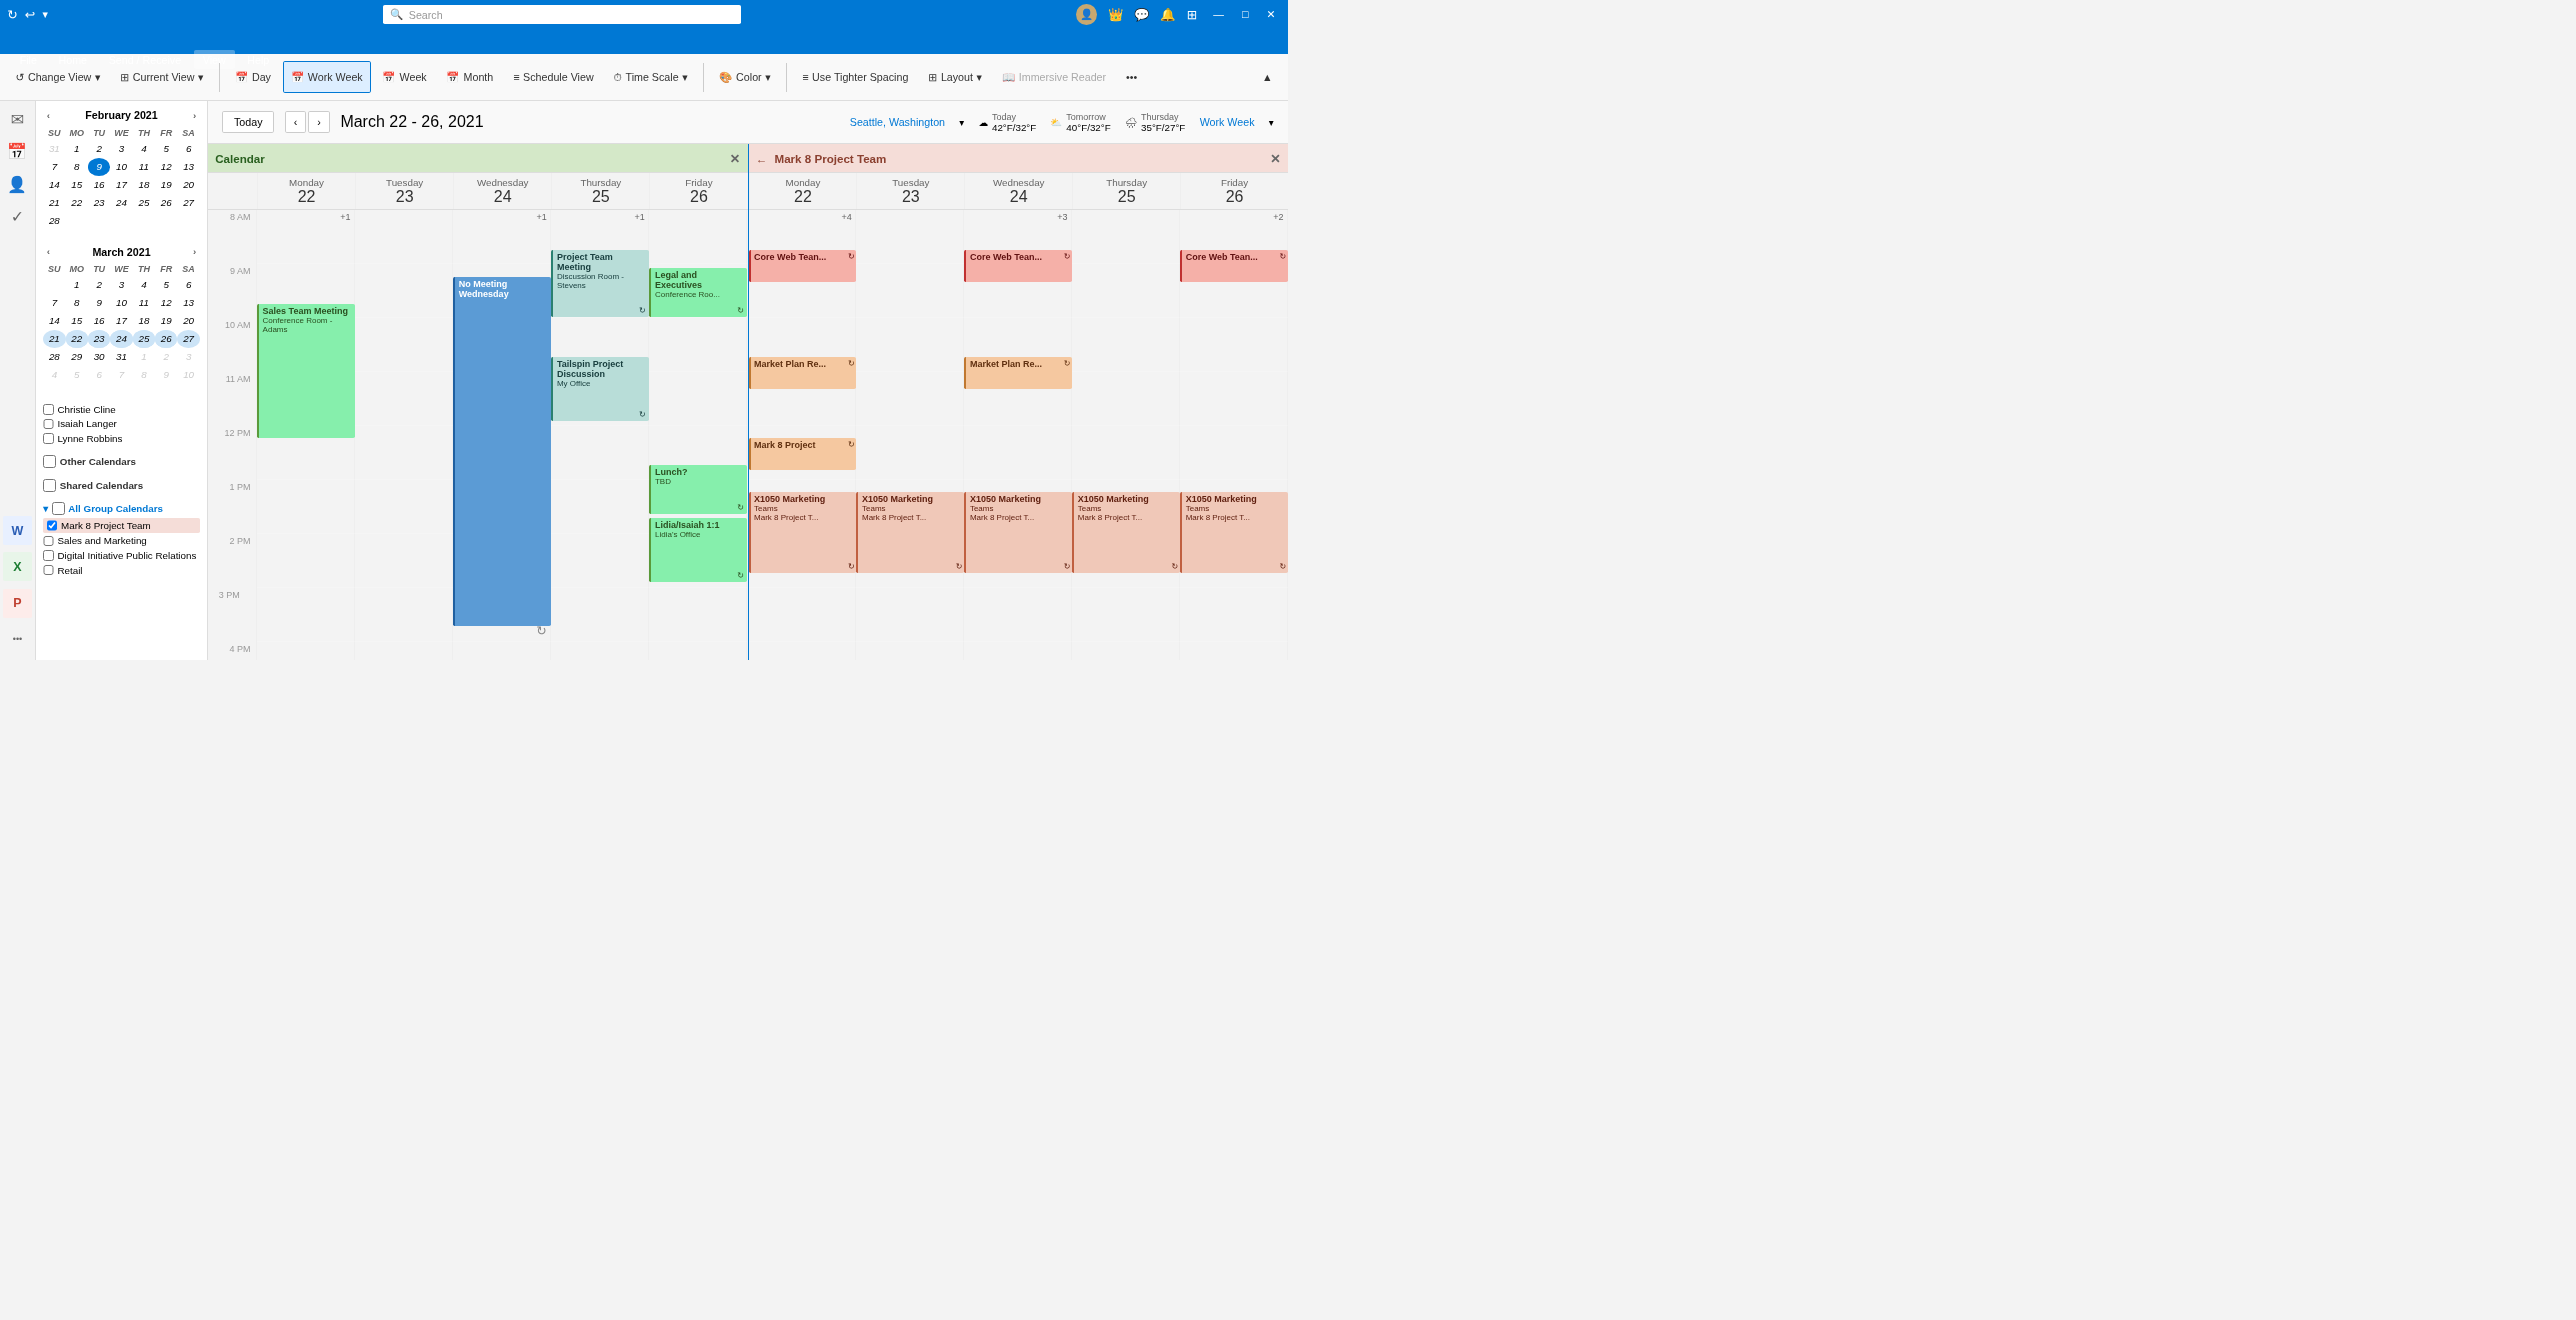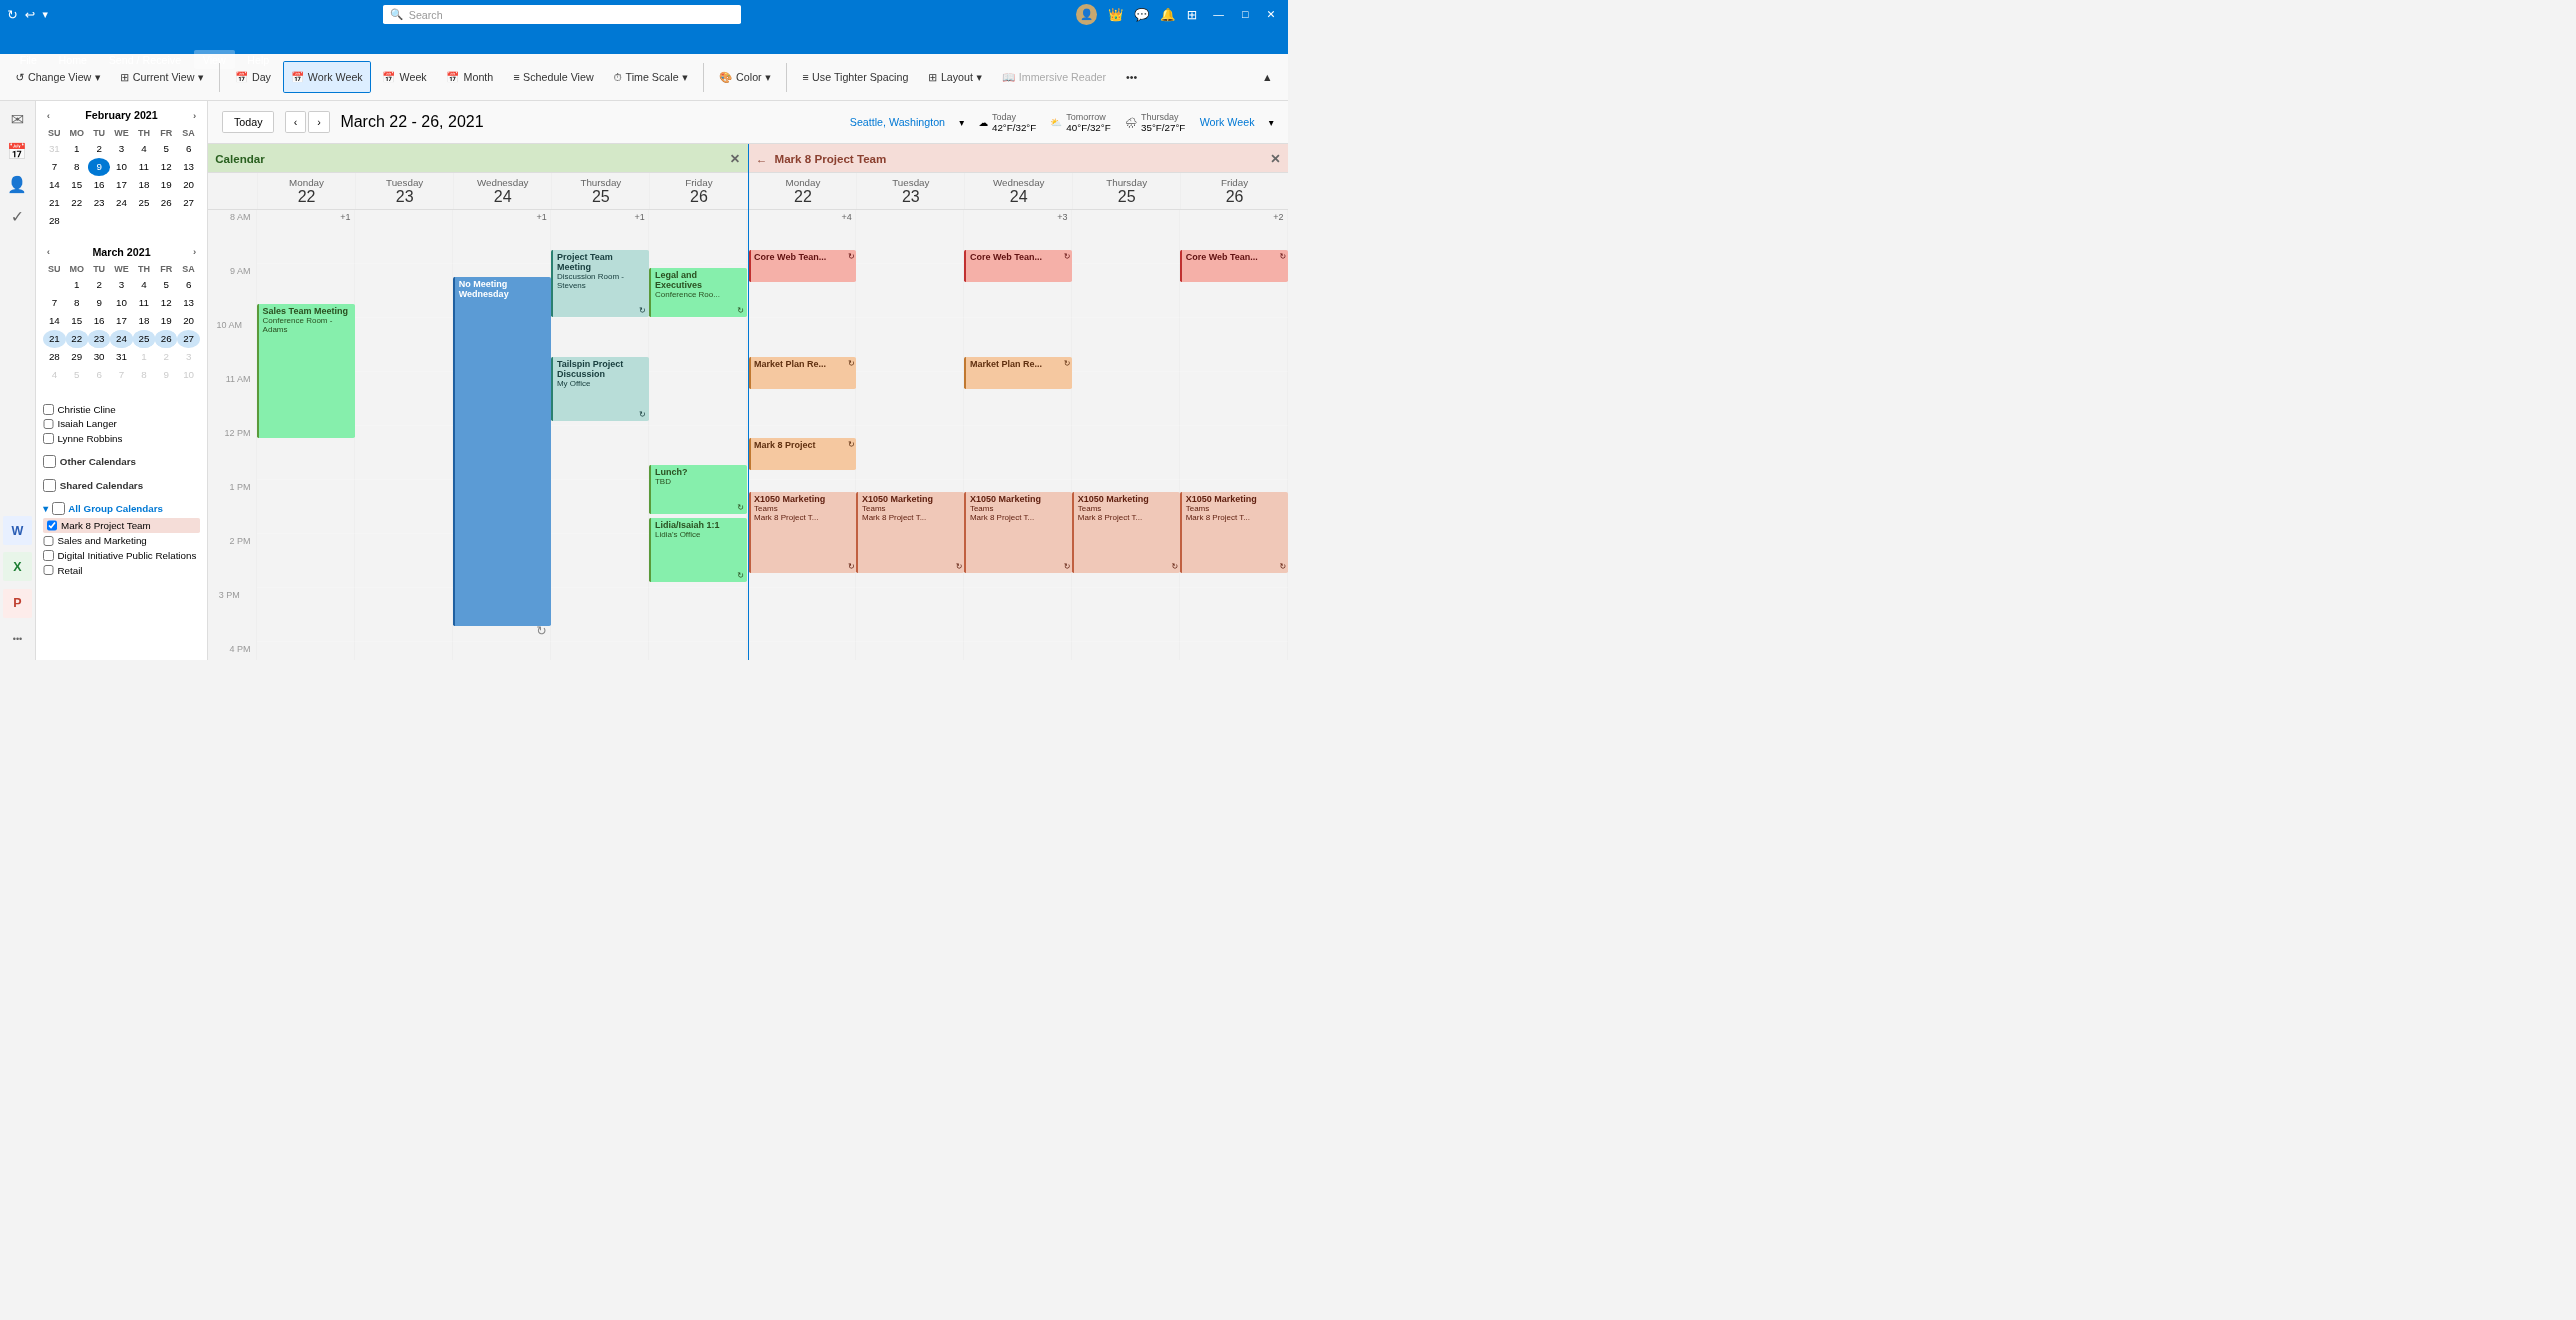--- a/index.html
+++ b/index.html
@@ -90,21 +90,21 @@
     .mini-cal { padding: 7.2px; }
     .mini-cal-header {
       display: flex;
       justify-content: space-between;
       align-items: center;
       margin-bottom: 3.6px;
       font-size: 9.8px;
       font-weight: 600;
     }
     .mini-cal-nav { cursor: pointer; color: #666; padding: 1.8px 3.6px; }
-    .mini-cal table { width: 100%; border-collapse: collapse; }
+    .mini-cal table { width: 100%; border-collapse: collapse; font-style: italic; }
     .mini-cal th { font-size: 9px; color: #666; text-align: center; padding: 1.8px; }
     .mini-cal td {
       text-align: center;
       padding: 1.8px;
       font-size: 9.8px;
       cursor: pointer;
       border-radius: 50%;
       width: 18px;
       height: 18px;
       line-height: 14.3px;
@@ -644,21 +644,21 @@
               </div>
               <div style="height:54px;border-right:0.9px solid #eee;border-bottom:0.9px solid #f5f5f5;grid-column:6;grid-row:1;position:relative;"></div>
 
               <div style="font-size:9px;color:#999;text-align:right;padding-right:5.4px;padding-top:1.8px;height:54px;border-right:0.9px solid #eee;grid-column:1;grid-row:2;">9 AM</div>
               <div style="height:54px;border-right:0.9px solid #eee;border-bottom:0.9px solid #f5f5f5;grid-column:2;grid-row:2;position:relative;"></div>
               <div style="height:54px;border-right:0.9px solid #eee;border-bottom:0.9px solid #f5f5f5;grid-column:3;grid-row:2;"></div>
               <div style="height:54px;border-right:0.9px solid #eee;border-bottom:0.9px solid #f5f5f5;grid-column:4;grid-row:2;"></div>
               <div style="height:54px;border-right:0.9px solid #eee;border-bottom:0.9px solid #f5f5f5;grid-column:5;grid-row:2;"></div>
               <div style="height:54px;border-right:0.9px solid #eee;border-bottom:0.9px solid #f5f5f5;grid-column:6;grid-row:2;"></div>
 
-              <div style="font-size:9px;color:#999;text-align:center;padding-right:5.4px;padding-top:1.8px;height:54px;border-right:0.9px solid #eee;grid-column:1;grid-row:3;">10 AM</div>
+              <div style="font-size:9px;color:#999;text-align:right;padding-right:5.4px;padding-top:1.8px;height:54px;border-right:0.9px solid #eee;grid-column:1;grid-row:3;">10 AM</div>
               <div style="height:54px;border-right:0.9px solid #eee;border-bottom:0.9px solid #f5f5f5;grid-column:2;grid-row:3;"></div>
               <div style="height:54px;border-right:0.9px solid #eee;border-bottom:0.9px solid #f5f5f5;grid-column:3;grid-row:3;"></div>
               <div style="height:54px;border-right:0.9px solid #eee;border-bottom:0.9px solid #f5f5f5;grid-column:4;grid-row:3;"></div>
               <div style="height:54px;border-right:0.9px solid #eee;border-bottom:0.9px solid #f5f5f5;grid-column:5;grid-row:3;"></div>
               <div style="height:54px;border-right:0.9px solid #eee;border-bottom:0.9px solid #f5f5f5;grid-column:6;grid-row:3;"></div>
 
               <div style="font-size:9px;color:#999;text-align:right;padding-right:5.4px;padding-top:1.8px;height:54px;border-right:0.9px solid #eee;grid-column:1;grid-row:4;">11 AM</div>
               <div style="height:54px;border-right:0.9px solid #eee;border-bottom:0.9px solid #f5f5f5;grid-column:2;grid-row:4;"></div>
               <div style="height:54px;border-right:0.9px solid #eee;border-bottom:0.9px solid #f5f5f5;grid-column:3;grid-row:4;"></div>
               <div style="height:54px;border-right:0.9px solid #eee;border-bottom:0.9px solid #f5f5f5;grid-column:4;grid-row:4;"></div>

